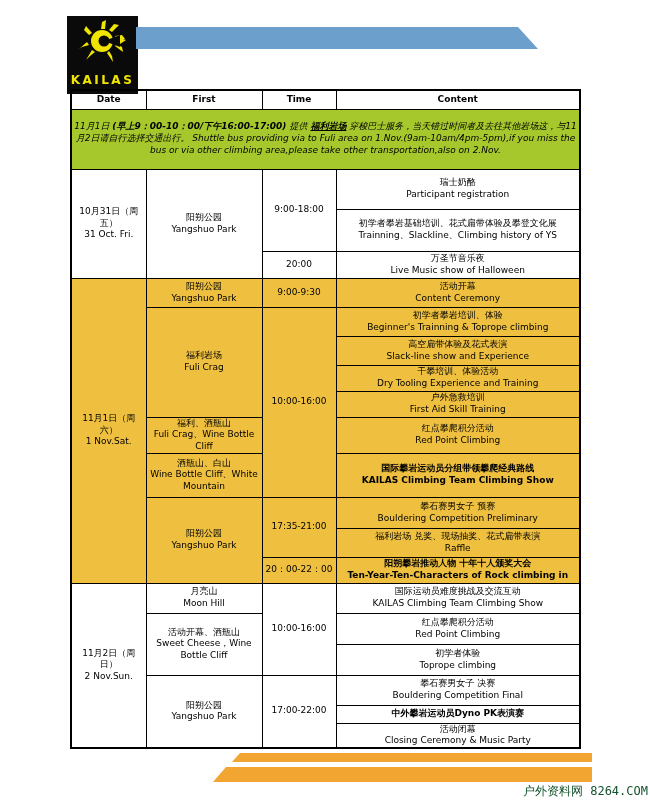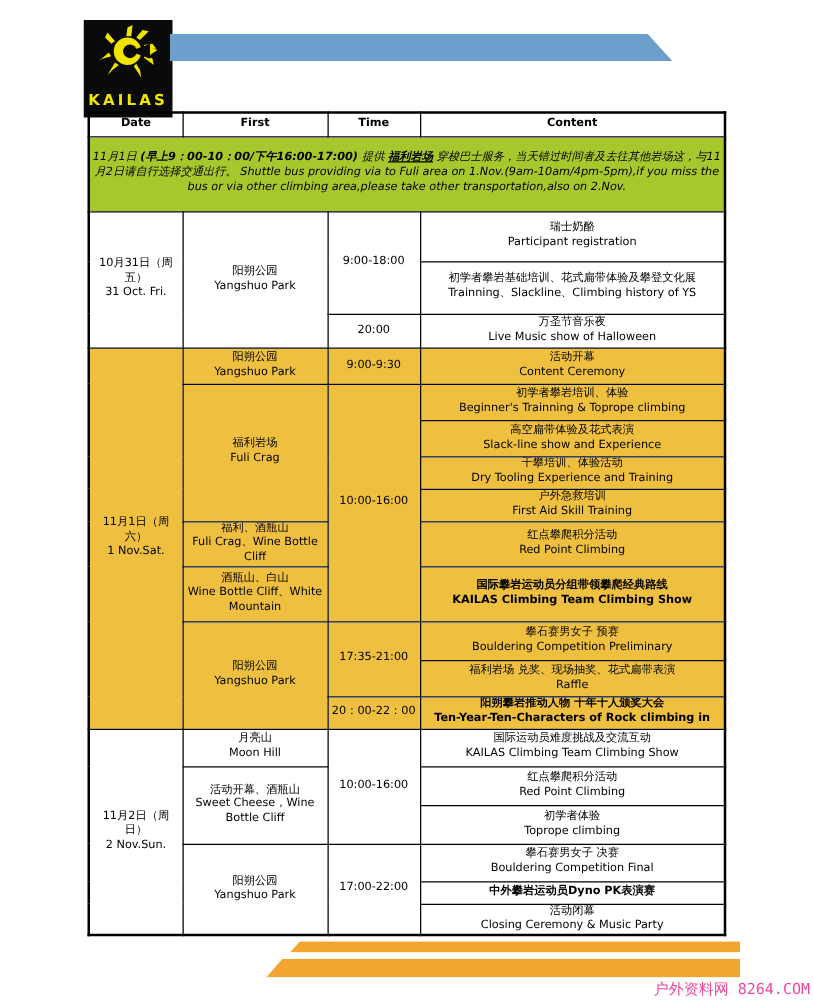--- a/index.html
+++ b/index.html
@@ -27,21 +27,21 @@
   .seg-bu{font-weight:bold;text-decoration:underline;}
   .zh,.en{display:block;}
   td.bold .zh,td.bold .en{font-weight:bold;}
 
   
   .stripe-thin{position:absolute;left:232px;top:753px;width:360px;height:9px;background:#f2a530;
                clip-path:polygon(8px 0,100% 0,100% 100%,0 100%);}
   .stripe-thick{position:absolute;left:213px;top:767px;width:379px;height:15px;background:#f2a530;
                clip-path:polygon(13px 0,100% 0,100% 100%,0 100%);}
   .watermark{position:absolute;right:2px;top:783px;font-family:"DejaVu Sans Mono",monospace;
-             font-size:12px;color:#ec4899;}
+             font-size:12px;color:#14532d;}
 </style>
 </head>
 <body>
 
 <div class="page">
 
   <div class="logo-box">
     <svg class="logo-sun" width="54" height="48" viewBox="0 0 54 48">
       <g fill="#f0e500">
         <polygon points="26,2 30,0 29,9 25,9"></polygon>

